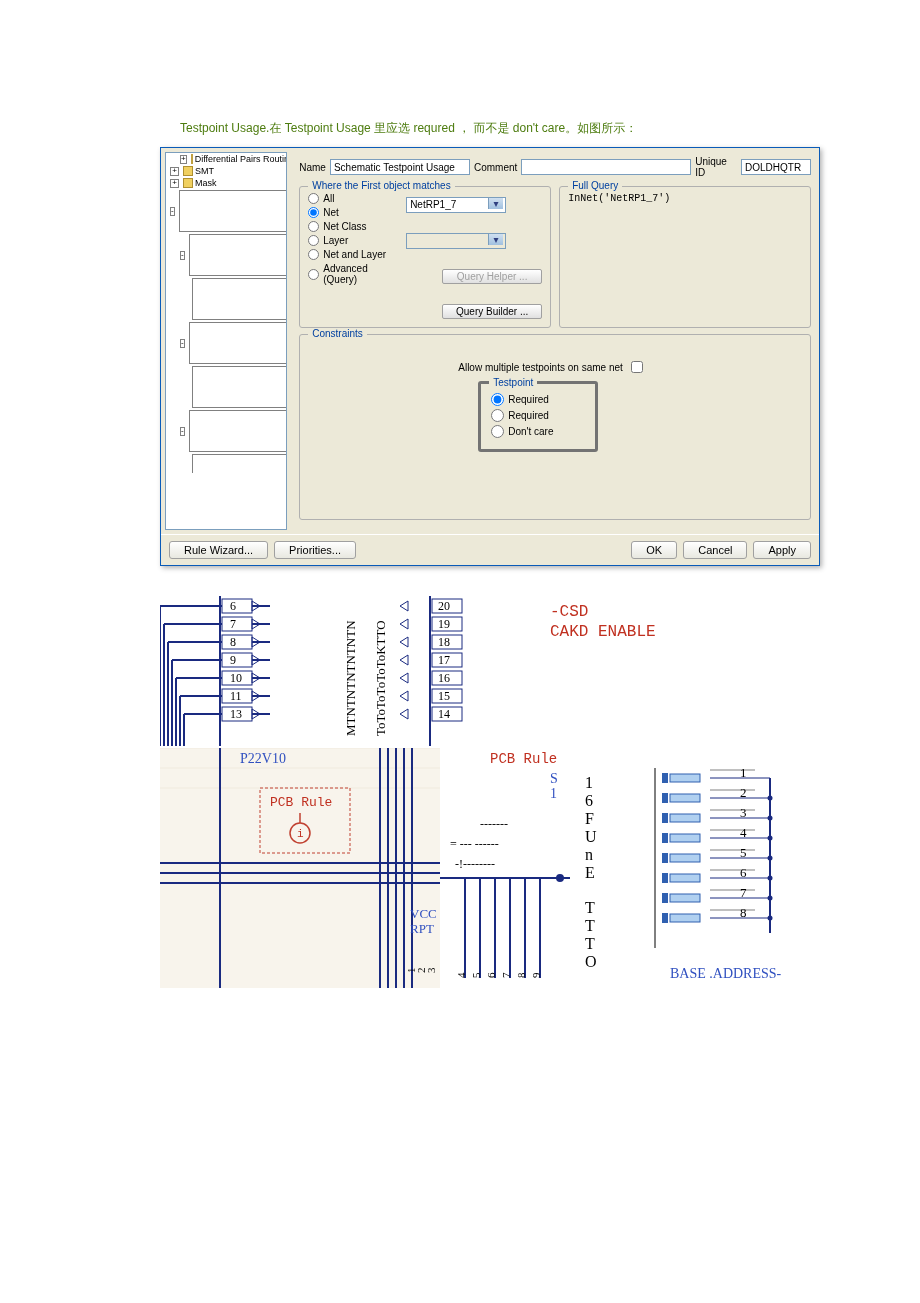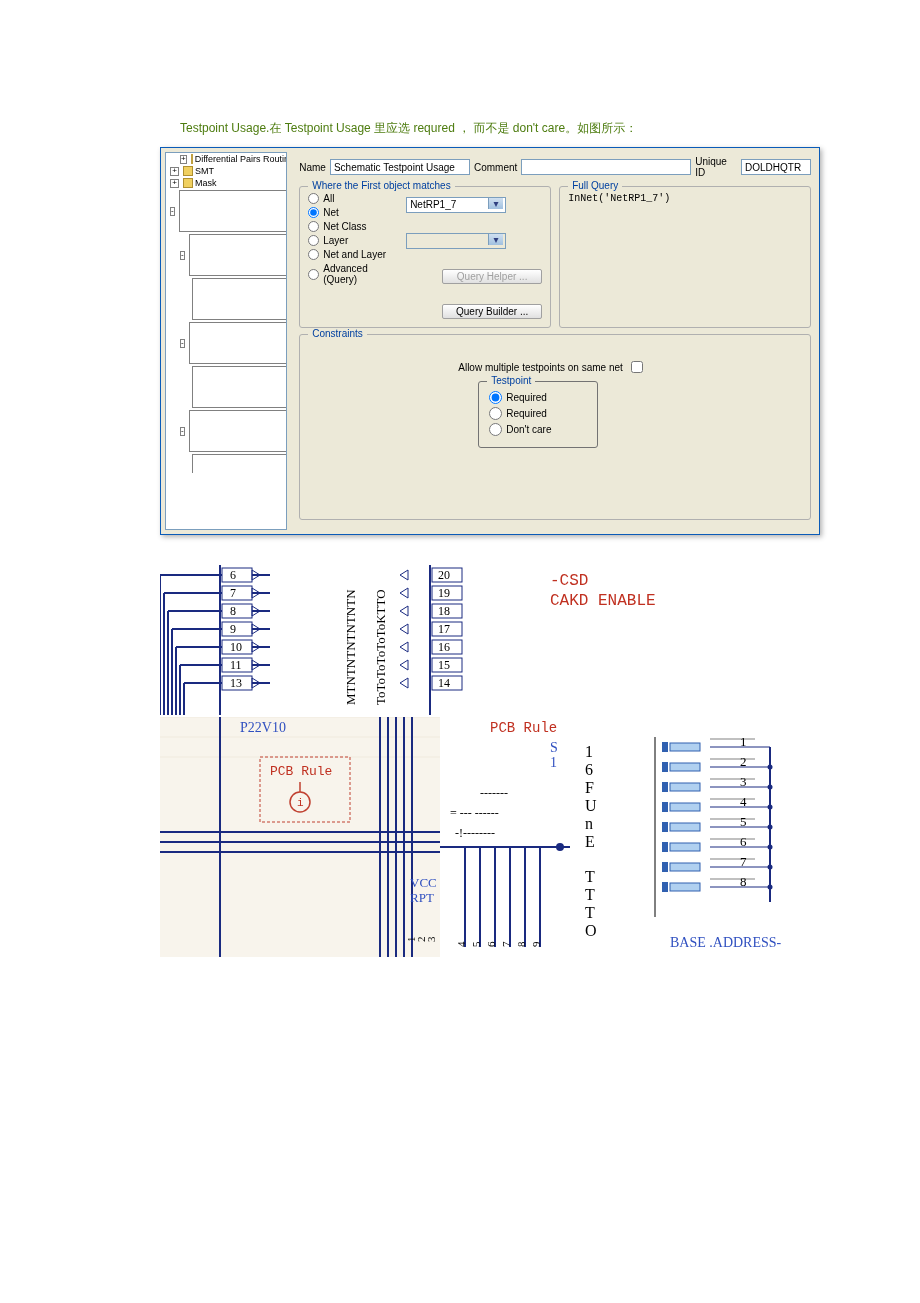--- a/index.html
+++ b/index.html
@@ -55,21 +55,21 @@
 .small-btn { border: 1px solid #a0a0a0; background: linear-gradient(#fff,#e0e0e0); font-size: 10px; padding: 1px 6px; border-radius: 2px; cursor: pointer; width: 100px; margin-left: 36px; }
 .small-btn.disabled { color: #a0a0a0; }
 
 .two-col { display: flex; gap: 8px; justify-content: center; }
 .two-col > div { flex: 1; }
 .query-text { font-size: 10px; color: #000; font-family: 'Courier New', monospace; }
 
 .constraints-body { min-height: 170px; padding: 20px 10px; }
 .constraint-row { display: flex; align-items: center; gap: 8px; font-size: 10px; margin-left: 140px; margin-bottom: 8px; }
 .constraint-row input[type="checkbox"] { width: 12px; height: 12px; }
-.testpoint-group { margin-left: 160px; border: 1px solid #737373; border-radius: 3px; padding: 6px 10px 8px; width: 120px; position: relative; }
+.testpoint-group { margin-left: 160px; border: 3px solid #737373; border-radius: 3px; padding: 6px 10px 8px; width: 120px; position: relative; }
 .testpoint-group .fieldset-title { color: #0040a0; }
 .tp-radio { display: flex; align-items: center; gap: 4px; font-size: 10px; margin: 3px 0; }
 
 .footer-row { display: flex; justify-content: space-between; padding: 6px 8px; border-top: 1px solid #fff; }
 .footer-left { display: flex; gap: 6px; }
 .footer-right { display: flex; gap: 6px; }
 .btn { border: 1px solid #a0a0a0; background: linear-gradient(#fff,#e8e8e0); font-size: 11px; padding: 2px 14px; border-radius: 3px; cursor: pointer; }
 
 
 .schematics { margin-top: 30px; display: flex; flex-wrap: wrap; gap: 0; }
@@ -214,20 +214,31 @@
                   <input type="radio" name="tp" style="">
                   <span>Required</span>
                 </label>
               <label class="tp-radio">
                   <input type="radio" name="tp" style="">
                   <span>Don't care</span>
                 </label>
             </div>
           </div>
         </div>
+      </div>
+    </div>
+    <div class="footer-row">
+      <div class="footer-left">
+        <button class="btn">Rule Wizard...</button>
+        <button class="btn">Priorities...</button>
+      </div>
+      <div class="footer-right">
+        <button class="btn">OK</button>
+        <button class="btn">Cancel</button>
+        <button class="btn">Apply</button>
       </div>
     </div>
   </div>
 
   <div class="schematics">
     <div class="schem-block schem1">
       <svg width="110" height="150">
         <rect x="0" y="0" width="110" height="150" fill="#fff"></rect>
         <g class="navy" stroke-width="2">
           <line x1="0" y1="10" x2="110" y2="10"></line>

